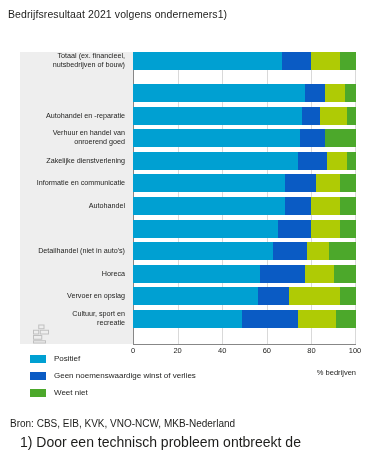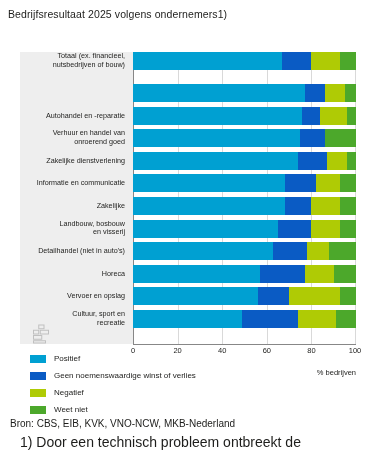--- a/index.html
+++ b/index.html
@@ -55,21 +55,21 @@
   .legend{position:absolute;left:10px;top:352px;width:360px;}
   .legend-item{display:flex;align-items:center;height:13px;margin-bottom:4px;padding-left:20px;}
   .legend-sw{width:16px;height:8px;margin-right:8px;flex:0 0 auto;}
   .legend-txt{font-size:8px;color:#1d1d1b;}
   .source{position:absolute;left:10px;top:418px;font-size:10px;color:#1d1d1b;}
   .footnote{position:absolute;left:20px;top:434px;font-size:14px;color:#1d1d1b;}
 </style>
 </head>
 <body>
 
-<div class="title">Bedrijfsresultaat 2025 volgens ondernemers1)</div>
+<div class="title">Bedrijfsresultaat 2021 volgens ondernemers1)</div>
 
 <div class="plot-wrap">
   <div class="label-panel"></div>
 
   <svg class="logo" viewBox="0 0 24 26">
     <rect x="9" y="1" width="7" height="5" fill="none" stroke="#b0b0b0" stroke-width="1.3"></rect>
     <rect x="2" y="8" width="7" height="5" fill="none" stroke="#b0b0b0" stroke-width="1.3"></rect>
     <rect x="11" y="8" width="11" height="5" fill="none" stroke="#b0b0b0" stroke-width="1.3"></rect>
     <rect x="2" y="15" width="11" height="5" fill="none" stroke="#b0b0b0" stroke-width="1.3"></rect>
     <rect x="2" y="22" width="16" height="3" fill="none" stroke="#b0b0b0" stroke-width="1.3"></rect>
@@ -131,30 +131,29 @@
       <div class="row">
         <div class="rlabel"><span>Informatie en communicatie</span></div>
         <div class="bar">
           <div class="seg pos" style="width: 151.64px;"></div>
           <div class="seg neut" style="width: 31.22px;"></div>
           <div class="seg neg" style="width: 24.53px;"></div>
           <div class="seg unk" style="width: 15.61px;"></div>
         </div>
       </div>
       <div class="row">
-        <div class="rlabel"><span>Zakelijke</span></div>
+        <div class="rlabel"><span>Autohandel</span></div>
         <div class="bar">
           <div class="seg pos" style="width: 151.64px;"></div>
           <div class="seg neut" style="width: 26.76px;"></div>
           <div class="seg neg" style="width: 28.99px;"></div>
           <div class="seg unk" style="width: 15.61px;"></div>
         </div>
       </div>
       <div class="row">
-        <div class="rlabel"><span>Landbouw, bosbouw</span><br><span>en visserij</span></div>
         <div class="bar">
           <div class="seg pos" style="width: 144.95px;"></div>
           <div class="seg neut" style="width: 33.45px;"></div>
           <div class="seg neg" style="width: 28.99px;"></div>
           <div class="seg unk" style="width: 15.61px;"></div>
         </div>
       </div>
       <div class="row">
         <div class="rlabel"><span>Detailhandel (niet in auto's)</span></div>
         <div class="bar">
@@ -208,23 +207,19 @@
 <div class="legend">
     <div class="legend-item">
       <span class="legend-sw" style="background: rgb(0, 160, 210);"></span>
       <span class="legend-txt">Positief</span>
     </div>
     <div class="legend-item">
       <span class="legend-sw" style="background: rgb(10, 91, 196);"></span>
       <span class="legend-txt">Geen noemenswaardige winst of verlies</span>
     </div>
     <div class="legend-item">
-      <span class="legend-sw" style="background: rgb(175, 203, 5);"></span>
-      <span class="legend-txt">Negatief</span>
-    </div>
-    <div class="legend-item">
       <span class="legend-sw" style="background: rgb(76, 168, 43);"></span>
       <span class="legend-txt">Weet niet</span>
     </div>
   </div>
 
 <div class="source">Bron: CBS, EIB, KVK, VNO-NCW, MKB-Nederland</div>
 <div class="footnote">1) Door een technisch probleem ontbreekt de bouwnijverheid</div>
 
 </body></html>

